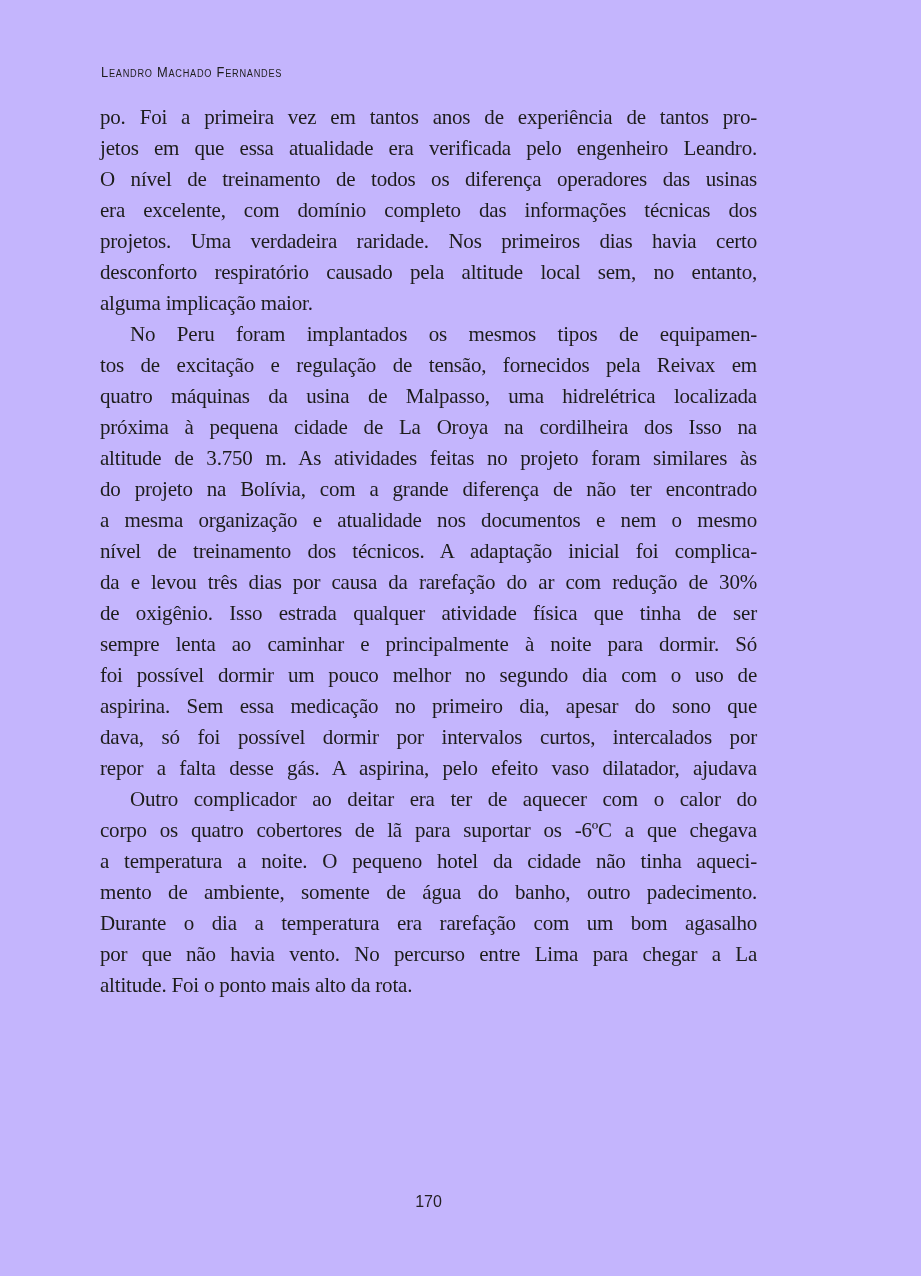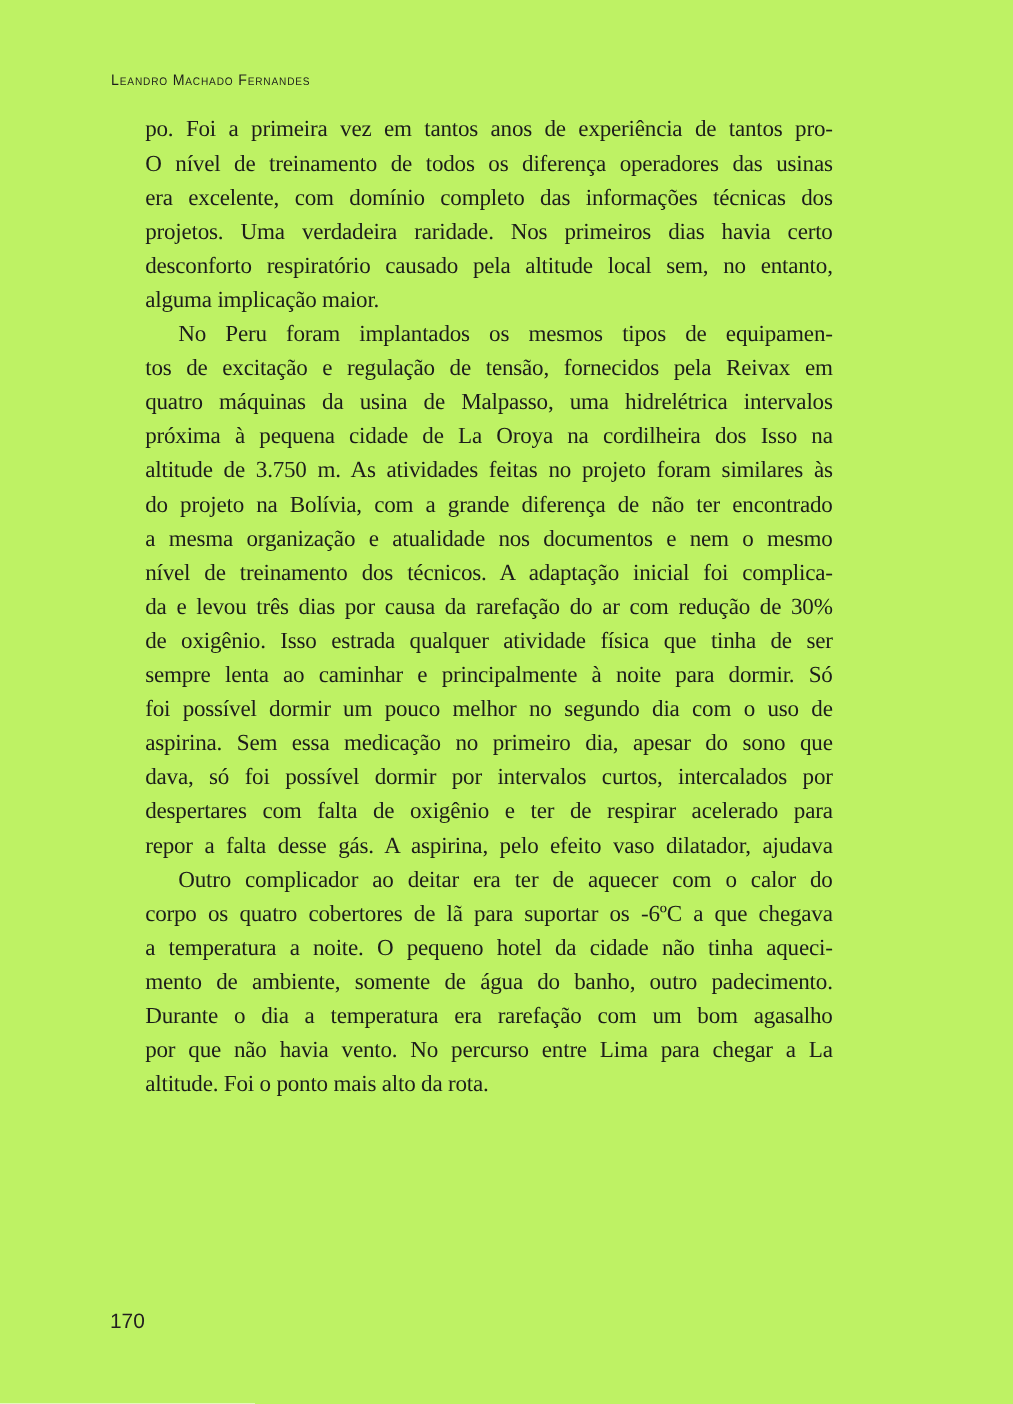--- a/index.html
+++ b/index.html
@@ -5,21 +5,21 @@
   * { margin: 0; padding: 0; box-sizing: border-box; }
 
   html, body {
     background: #ffffff;
   }
 
   .page {
     position: relative;
     width: 921px;
     height: 1276px;
-    background: #bef264;
+    background: #c4b5fd;
     overflow: hidden;
     font-family: "Liberation Serif", serif;
   }
 
   .running-header {
     position: absolute;
     left: 101px;
     top: 64px;
     font-family: "Liberation Sans", sans-serif;
     font-variant: small-caps;
@@ -42,72 +42,71 @@
 
   .line {
     font-family: "Liberation Serif", serif;
     font-size: 21px;
     line-height: 31px;
     letter-spacing: -0.2px;
     text-align: justify;
     text-align-last: justify;
     white-space: normal;
     color: #1d1d1b;
-    margin-left: 32px;
   }
 
   .line.indent {
     text-indent: 30px;
   }
 
   .line.last {
     text-align-last: left;
   }
 
   .page-number {
     position: absolute;
     left: 100px;
     top: 1191px;
     width: 657px;
-    text-align: left;
+    text-align: center;
     font-family: "Liberation Sans", sans-serif;
-    font-size: 19px;
+    font-size: 16px;
     line-height: 22px;
     color: #231f20;
   }
 </style>
 </head>
 <body>
 
 <div class="page">
 
   <div class="running-header">Leandro Machado Fernandes</div>
 
   <div class="body-text">
       <div class="line">po. Foi a primeira vez em tantos anos de experiência de tantos pro-</div>
+      <div class="line">jetos em que essa atualidade era verificada pelo engenheiro Leandro.</div>
       <div class="line">O nível de treinamento de todos os diferença operadores das usinas</div>
       <div class="line">era excelente, com domínio completo das informações técnicas dos</div>
       <div class="line">projetos. Uma verdadeira raridade. Nos primeiros dias havia certo</div>
       <div class="line">desconforto respiratório causado pela altitude local sem, no entanto,</div>
       <div class="line last">alguma implicação maior.</div>
       <div class="line indent">No Peru foram implantados os mesmos tipos de equipamen-</div>
       <div class="line">tos de excitação e regulação de tensão, fornecidos pela Reivax em</div>
-      <div class="line">quatro máquinas da usina de Malpasso, uma hidrelétrica intervalos</div>
+      <div class="line">quatro máquinas da usina de Malpasso, uma hidrelétrica localizada</div>
       <div class="line">próxima à pequena cidade de La Oroya na cordilheira dos Isso na</div>
       <div class="line">altitude de 3.750 m. As atividades feitas no projeto foram similares às</div>
       <div class="line">do projeto na Bolívia, com a grande diferença de não ter encontrado</div>
       <div class="line">a mesma organização e atualidade nos documentos e nem o mesmo</div>
       <div class="line">nível de treinamento dos técnicos. A adaptação inicial foi complica-</div>
       <div class="line">da e levou três dias por causa da rarefação do ar com redução de 30%</div>
       <div class="line">de oxigênio. Isso estrada qualquer atividade física que tinha de ser</div>
       <div class="line">sempre lenta ao caminhar e principalmente à noite para dormir. Só</div>
       <div class="line">foi possível dormir um pouco melhor no segundo dia com o uso de</div>
       <div class="line">aspirina. Sem essa medicação no primeiro dia, apesar do sono que</div>
       <div class="line">dava, só foi possível dormir por intervalos curtos, intercalados por</div>
-      <div class="line">despertares com falta de oxigênio e ter de respirar acelerado para</div>
       <div class="line">repor a falta desse gás. A aspirina, pelo efeito vaso dilatador, ajudava</div>
       <div class="line indent">Outro complicador ao deitar era ter de aquecer com o calor do</div>
       <div class="line">corpo os quatro cobertores de lã para suportar os -6ºC a que chegava</div>
       <div class="line">a temperatura a noite. O pequeno hotel da cidade não tinha aqueci-</div>
       <div class="line">mento de ambiente, somente de água do banho, outro padecimento.</div>
       <div class="line">Durante o dia a temperatura era rarefação com um bom agasalho</div>
       <div class="line">por que não havia vento. No percurso entre Lima para chegar a La</div>
       <div class="line last">altitude. Foi o ponto mais alto da rota.</div>
     </div>
 

